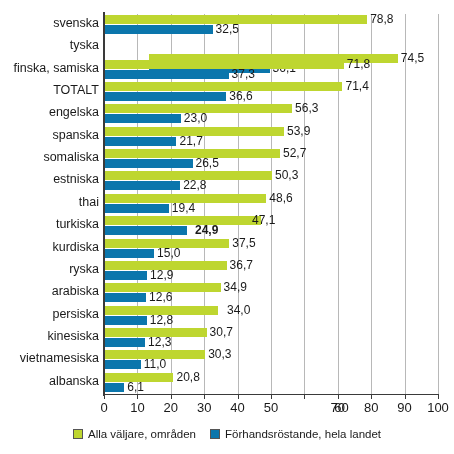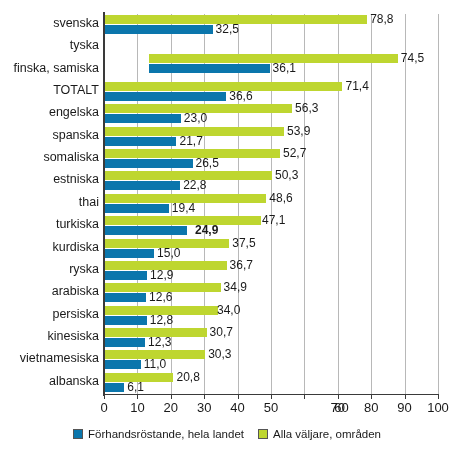--- a/index.html
+++ b/index.html
@@ -196,20 +196,26 @@
           <div class="bar-label green-lbl" style="left: 266.192px;">78,8</div>
           <div class="bar blue" style="width: 108.55px; background: rgb(11, 118, 172);"></div>
           <div class="bar-label blue-lbl" style="left: 111.55px;">32,5</div>
         </div>
         <div class="row" style="top: 39px; height: 22.3529px; margin-left: 45px;">
           <div class="bar green" style="width: 248.83px; background: rgb(190, 214, 48);"></div>
           <div class="bar-label green-lbl" style="left: 251.83px;">74,5</div>
           <div class="bar blue" style="width: 120.574px; background: rgb(11, 118, 172);"></div>
           <div class="bar-label blue-lbl" style="left: 123.574px;">36,1</div>
         </div>
+        <div class="row" style="top: 44.7059px; height: 22.3529px;">
+          <div class="bar green" style="width: 239.812px; background: rgb(190, 214, 48);"></div>
+          <div class="bar-label green-lbl" style="left: 242.812px;">71,8</div>
+          <div class="bar blue" style="width: 124.582px; background: rgb(11, 118, 172);"></div>
+          <div class="bar-label blue-lbl" style="left: 127.582px;">37,3</div>
+        </div>
         <div class="row" style="top: 67.0588px; height: 22.3529px;">
           <div class="bar green" style="width: 238.476px; background: rgb(190, 214, 48);"></div>
           <div class="bar-label green-lbl" style="left: 241.476px;">71,4</div>
           <div class="bar blue" style="width: 122.244px; background: rgb(11, 118, 172);"></div>
           <div class="bar-label blue-lbl" style="left: 125.244px;">36,6</div>
         </div>
         <div class="row" style="top: 89.4118px; height: 22.3529px;">
           <div class="bar green" style="width: 188.042px; background: rgb(190, 214, 48);"></div>
           <div class="bar-label green-lbl" style="left: 191.042px;">56,3</div>
           <div class="bar blue" style="width: 76.82px; background: rgb(11, 118, 172);"></div>
@@ -234,21 +240,21 @@
           <div class="bar-label blue-lbl" style="left: 79.152px;">22,8</div>
         </div>
         <div class="row" style="top: 178.824px; height: 22.3529px;">
           <div class="bar green" style="width: 162.324px; background: rgb(190, 214, 48);"></div>
           <div class="bar-label green-lbl" style="left: 165.324px;">48,6</div>
           <div class="bar blue" style="width: 64.796px; background: rgb(11, 118, 172);"></div>
           <div class="bar-label blue-lbl" style="left: 67.796px;">19,4</div>
         </div>
         <div class="row" style="top: 201.176px; height: 22.3529px;">
           <div class="bar green" style="width: 157.314px; background: rgb(190, 214, 48);"></div>
-          <div class="bar-label green-lbl" style="left: 158px;">47,1</div>
+          <div class="bar-label green-lbl" style="left: 148px;">47,1</div>
           <div class="bar blue" style="width: 83.166px; background: rgb(11, 118, 172);"></div>
           <div class="bar-label blue-lbl" style="left: 91px; font-weight: bold;">24,9</div>
         </div>
         <div class="row" style="top: 223.529px; height: 22.3529px; text-align: right;">
           <div class="bar green" style="width: 125.25px; background: rgb(190, 214, 48);"></div>
           <div class="bar-label green-lbl" style="left: 128.25px;">37,5</div>
           <div class="bar blue" style="width: 50.1px; background: rgb(11, 118, 172);"></div>
           <div class="bar-label blue-lbl" style="left: 53.1px;">15,0</div>
         </div>
         <div class="row" style="top: 245.882px; height: 22.3529px;">
@@ -258,21 +264,21 @@
           <div class="bar-label blue-lbl" style="left: 46.086px;">12,9</div>
         </div>
         <div class="row" style="top: 268.235px; height: 22.3529px;">
           <div class="bar green" style="width: 116.566px; background: rgb(190, 214, 48);"></div>
           <div class="bar-label green-lbl" style="left: 119.566px;">34,9</div>
           <div class="bar blue" style="width: 42.084px; background: rgb(11, 118, 172);"></div>
           <div class="bar-label blue-lbl" style="left: 45.084px;">12,6</div>
         </div>
         <div class="row" style="top: 290.588px; height: 22.3529px;">
           <div class="bar green" style="width: 113.56px; background: rgb(190, 214, 48);"></div>
-          <div class="bar-label green-lbl" style="left: 113px;">34,0</div>
+          <div class="bar-label green-lbl" style="left: 123px;">34,0</div>
           <div class="bar blue" style="width: 42.752px; background: rgb(11, 118, 172);"></div>
           <div class="bar-label blue-lbl" style="left: 45.752px;">12,8</div>
         </div>
         <div class="row" style="top: 312.941px; height: 22.3529px;">
           <div class="bar green" style="width: 102.538px; background: rgb(190, 214, 48);"></div>
           <div class="bar-label green-lbl" style="left: 105.538px;">30,7</div>
           <div class="bar blue" style="width: 41.082px; background: rgb(11, 118, 172);"></div>
           <div class="bar-label blue-lbl" style="left: 44.082px;">12,3</div>
         </div>
         <div class="row" style="top: 335.294px; height: 22.3529px;">
@@ -313,22 +319,22 @@
       <div class="tick" style="left: 371.2px;"></div>
       <div class="xtick-label" style="left: 371.2px;">80</div>
       <div class="tick" style="left: 404.6px;"></div>
       <div class="xtick-label" style="left: 404.6px;">90</div>
       <div class="tick" style="left: 438px;"></div>
       <div class="xtick-label" style="left: 438px;">100</div>
     </div>
 
   <div class="legend">
       <div class="legend-item">
+        <span class="legend-swatch" style="background: rgb(190, 214, 48);"></span>
+        <span class="legend-text">Alla väljare, områden</span>
+      </div>
+      <div class="legend-item">
         <span class="legend-swatch" style="background: rgb(11, 118, 172);"></span>
         <span class="legend-text">Förhandsröstande, hela landet</span>
       </div>
-      <div class="legend-item">
-        <span class="legend-swatch" style="background: rgb(190, 214, 48);"></span>
-        <span class="legend-text">Alla väljare, områden</span>
-      </div>
     </div>
 
 </div>
 
 </body></html>

